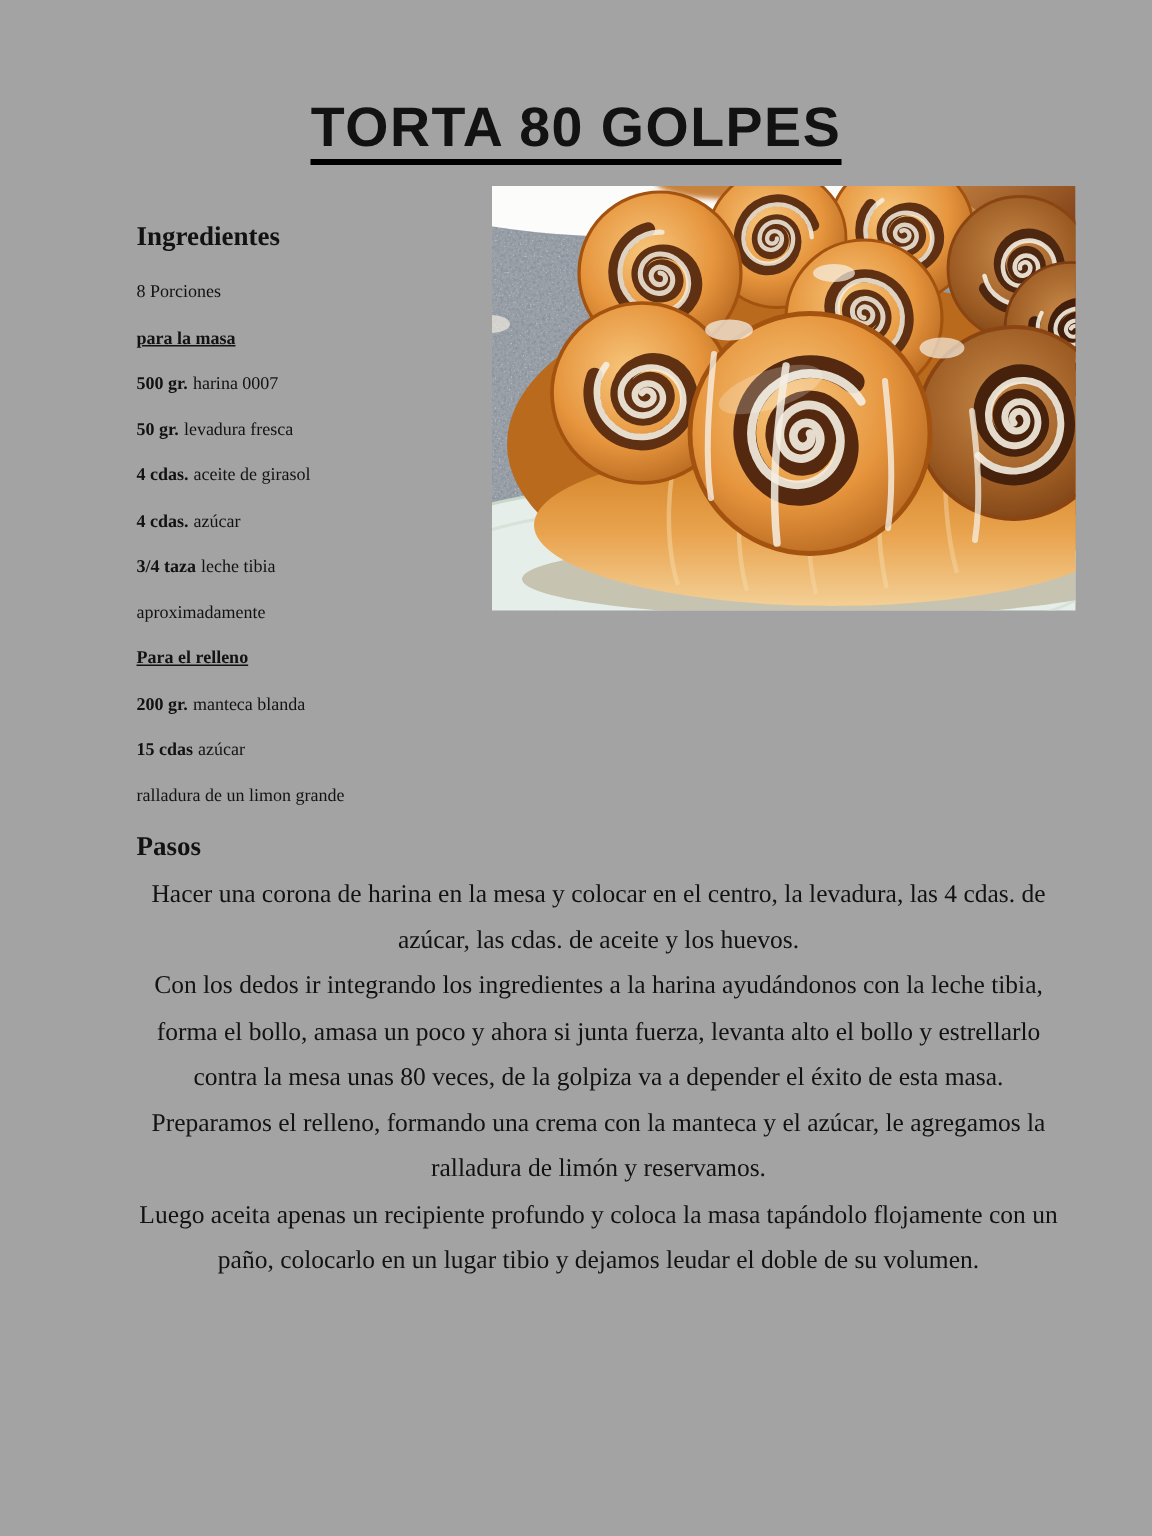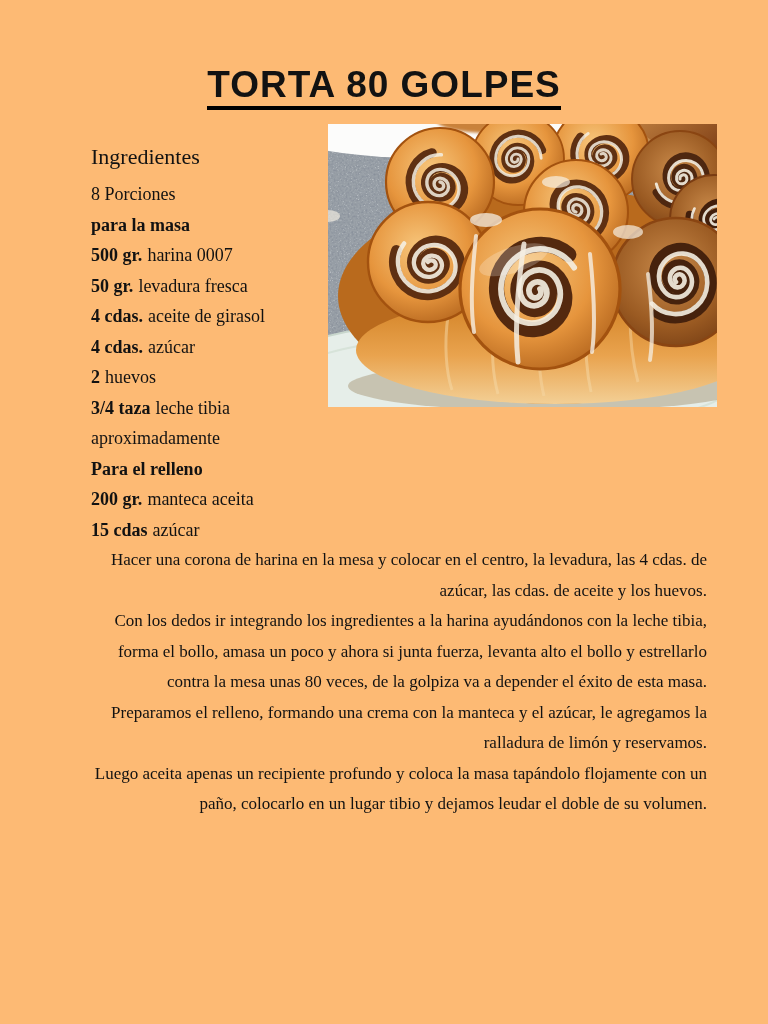--- a/index.html
+++ b/index.html
@@ -1,38 +1,38 @@
 <!DOCTYPE html>
 <html><head>
 <meta charset="utf-8">
 <style>
   html,body { margin:0; padding:0; background:#ffffff; }
   .page {
-    position:relative; width:768px; height:1024px; background:#fdba74;
+    position:relative; width:768px; height:1024px; background:#a3a3a3;
     overflow:hidden; font-family:"Liberation Serif", serif; color:#121212;
   }
   .doc-title {
     position:absolute; top:64px; left:0; width:768px; text-align:center;
     font-family:"Liberation Sans", sans-serif; font-weight:bold;
     font-size:37px; letter-spacing:1px;
   }
   .doc-title span { border-bottom:4px solid #000; padding-bottom:1px; }
   .photo {
     position:absolute; left:328px; top:124px; width:389px; height:283px;
   }
   .content { position:absolute; left:91px; top:144px; width:616px; }
   .h2 {
-    font-size:22px; font-weight:normal; margin:0 0 9px 0; line-height:26px;
-  }
-  .ing-list { font-size:18px; line-height:30.5px; }
-  .ing-section-heading { font-weight:bold; }
+    font-size:18px; font-weight:bold; margin:0 0 9px 0; line-height:26px;
+  }
+  .ing-list { font-size:12px; line-height:30.5px; }
+  .ing-section-heading { font-weight:bold; text-decoration:underline; }
   .ing-qty { font-weight:bold; margin-right:.28em; }
   .ing-qty:empty { margin-right:0; }
   .steps-heading { margin:6px 0 4px 0; }
-  .para { font-size:17px; line-height:30.5px; margin:0; text-align:right; }
+  .para { font-size:17px; line-height:30.5px; margin:0; text-align:center; }
 </style>
 </head>
 <body>
 
 <div class="page">
 
   <div class="doc-title">
     <span>TORTA 80 GOLPES</span>
   </div>
 
@@ -172,30 +172,31 @@
 
     <div class="ing-list">
       <div>8 Porciones</div>
 
       <div class="ing-section-heading">para la masa</div>
 
       <div><span class="ing-qty">500 gr.</span><span>harina 0007</span></div>
       <div><span class="ing-qty">50 gr.</span><span>levadura fresca</span></div>
       <div><span class="ing-qty">4 cdas.</span><span>aceite de girasol</span></div>
       <div><span class="ing-qty">4 cdas.</span><span>azúcar</span></div>
-      <div><span class="ing-qty">2</span><span>huevos</span></div>
       <div><span class="ing-qty">3/4 taza</span><span>leche tibia</span></div>
       <div><span class="ing-qty"></span><span>aproximadamente</span></div>
 
       <div class="ing-section-heading">Para el relleno</div>
 
-      <div><span class="ing-qty">200 gr.</span><span>manteca aceita</span></div>
+      <div><span class="ing-qty">200 gr.</span><span>manteca blanda</span></div>
       <div><span class="ing-qty">15 cdas</span><span>azúcar</span></div>
+      <div><span class="ing-qty"></span><span>ralladura de un limon grande</span></div>
     </div>
 
+    <div class="h2 steps-heading">Pasos</div>
 
     <p class="para">Hacer una corona de harina en la mesa y colocar en el centro, la levadura, las 4 cdas. de azúcar, las cdas. de aceite y los huevos.</p>
     <p class="para">Con los dedos ir integrando los ingredientes a la harina ayudándonos con la leche tibia, forma el bollo, amasa un poco y ahora si junta fuerza, levanta alto el bollo y estrellarlo contra la mesa unas 80 veces, de la golpiza va a depender el éxito de esta masa.</p>
     <p class="para">Preparamos el relleno, formando una crema con la manteca y el azúcar, le agregamos la ralladura de limón y reservamos.</p>
     <p class="para">Luego aceita apenas un recipiente profundo y coloca la masa tapándolo flojamente con un paño, colocarlo en un lugar tibio y dejamos leudar el doble de su volumen.</p>
 
   </div>
 </div>
 
 </body></html>

